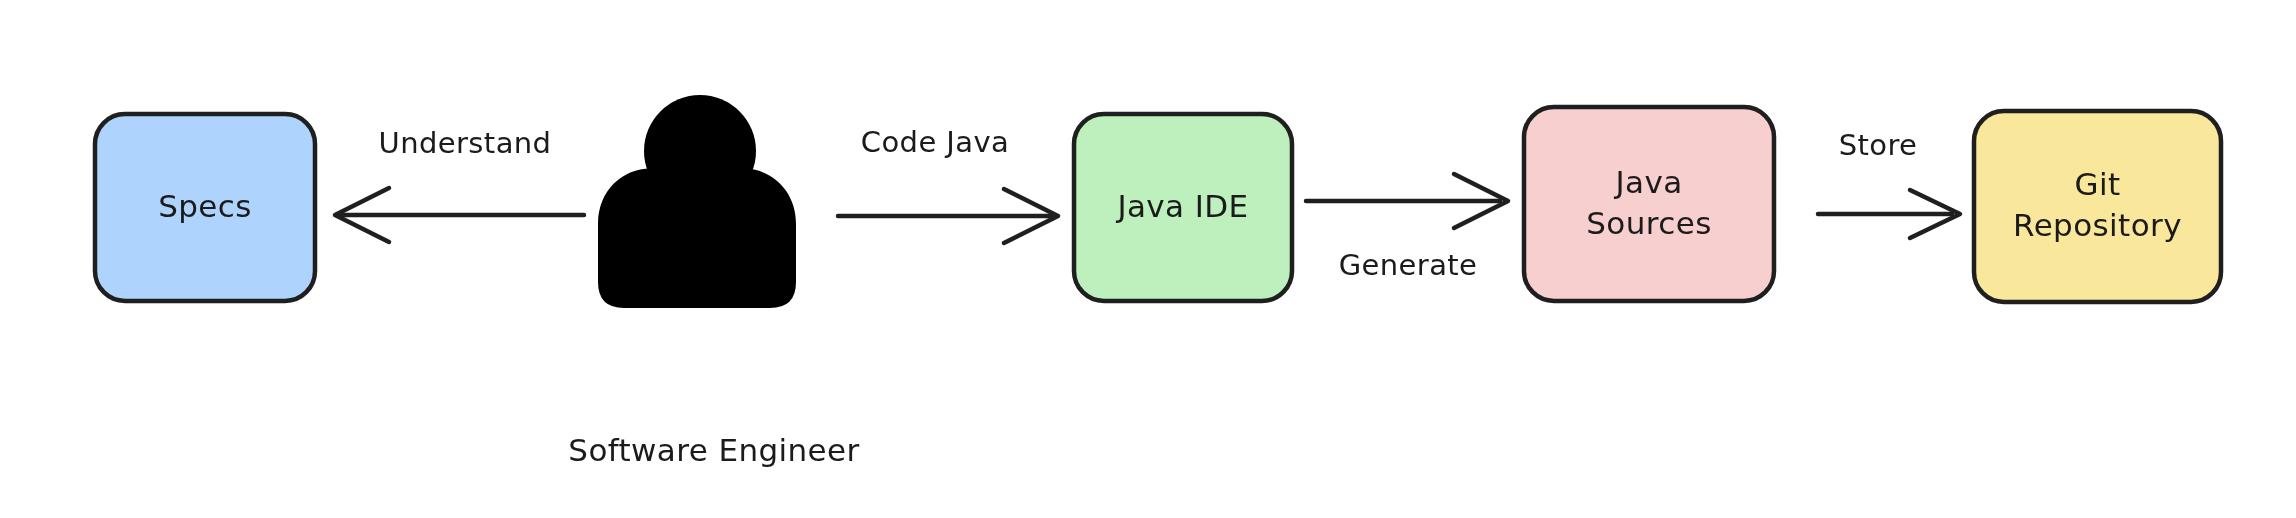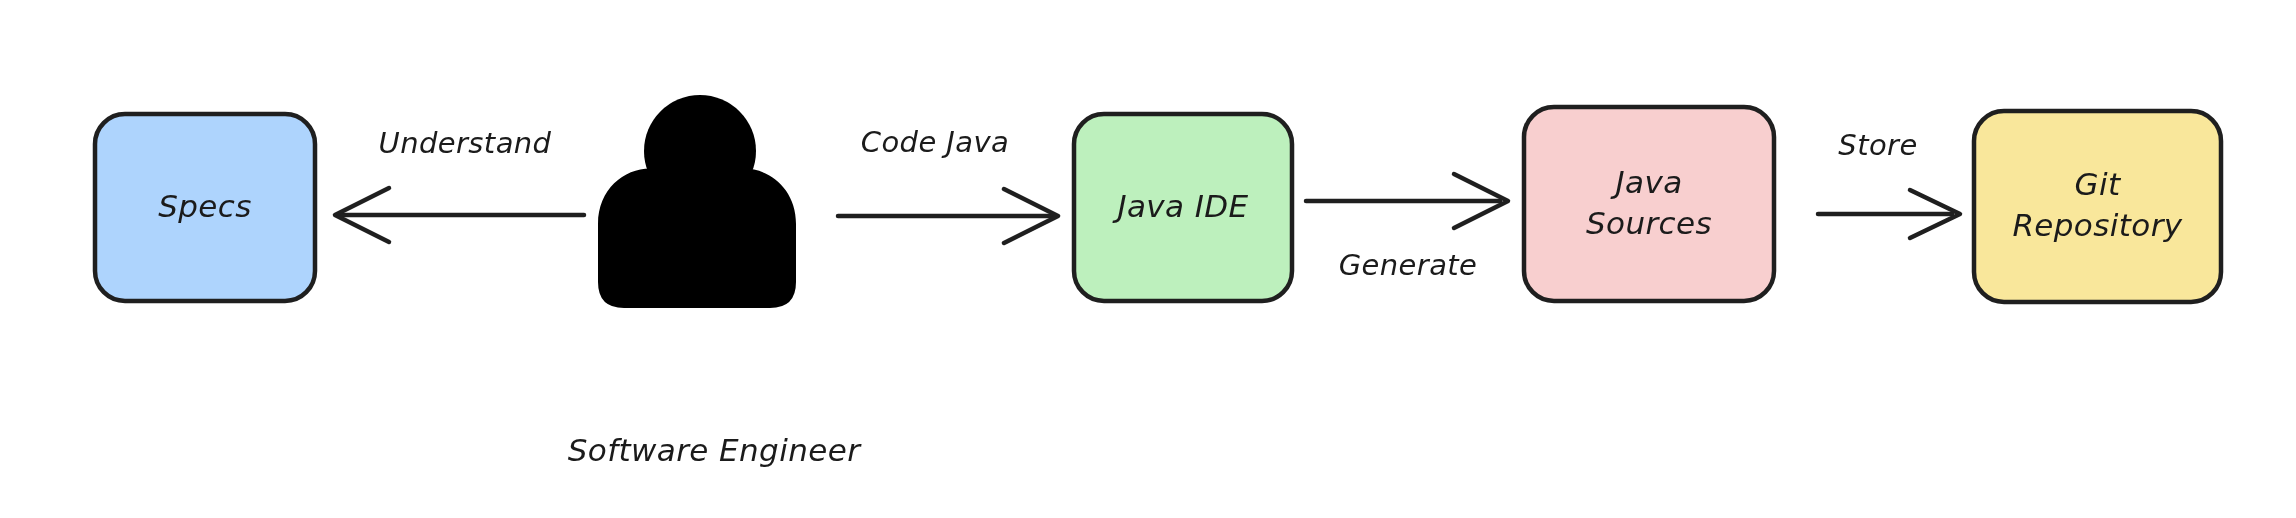--- a/index.html
+++ b/index.html
@@ -10,21 +10,20 @@
   }
   body {
     font-family: "DejaVu Sans", sans-serif;
   }
   #diagram-root {
     position: relative;
     width: 2296px;
     height: 518px;
     background: #ffffff;
     overflow: hidden;
-    font-style: italic;
   }
   #diagram-svg {
     position: absolute;
     top: 0;
     left: 0;
     width: 2296px;
     height: 518px;
     display: block;
   }
   .node-shape {

